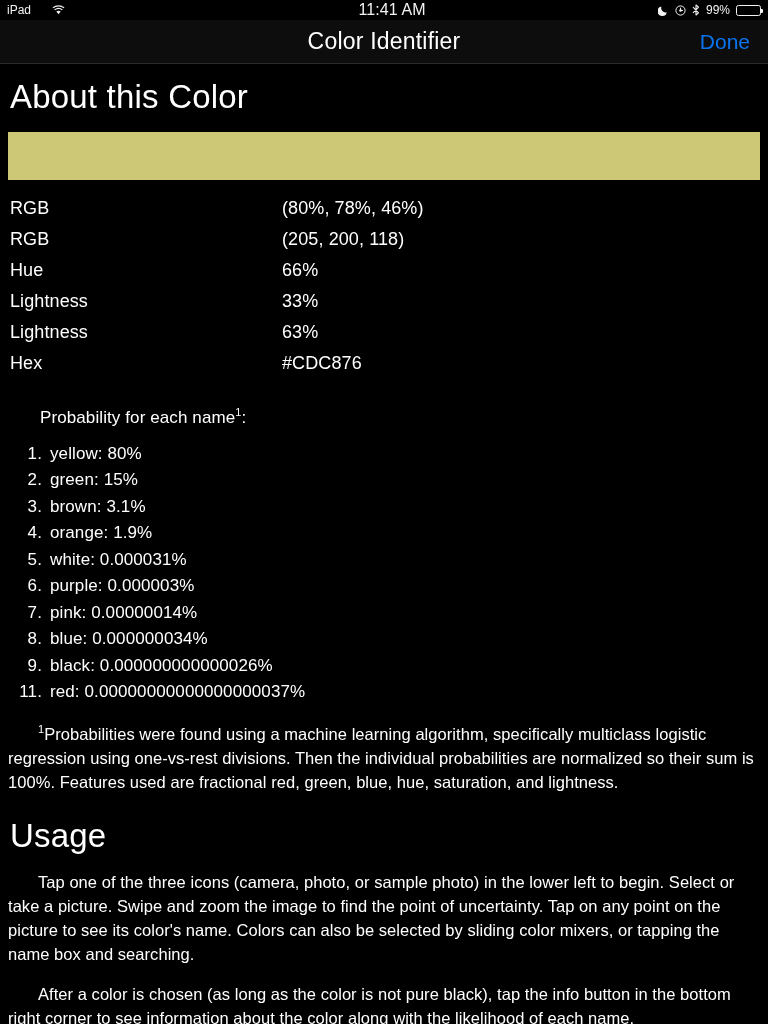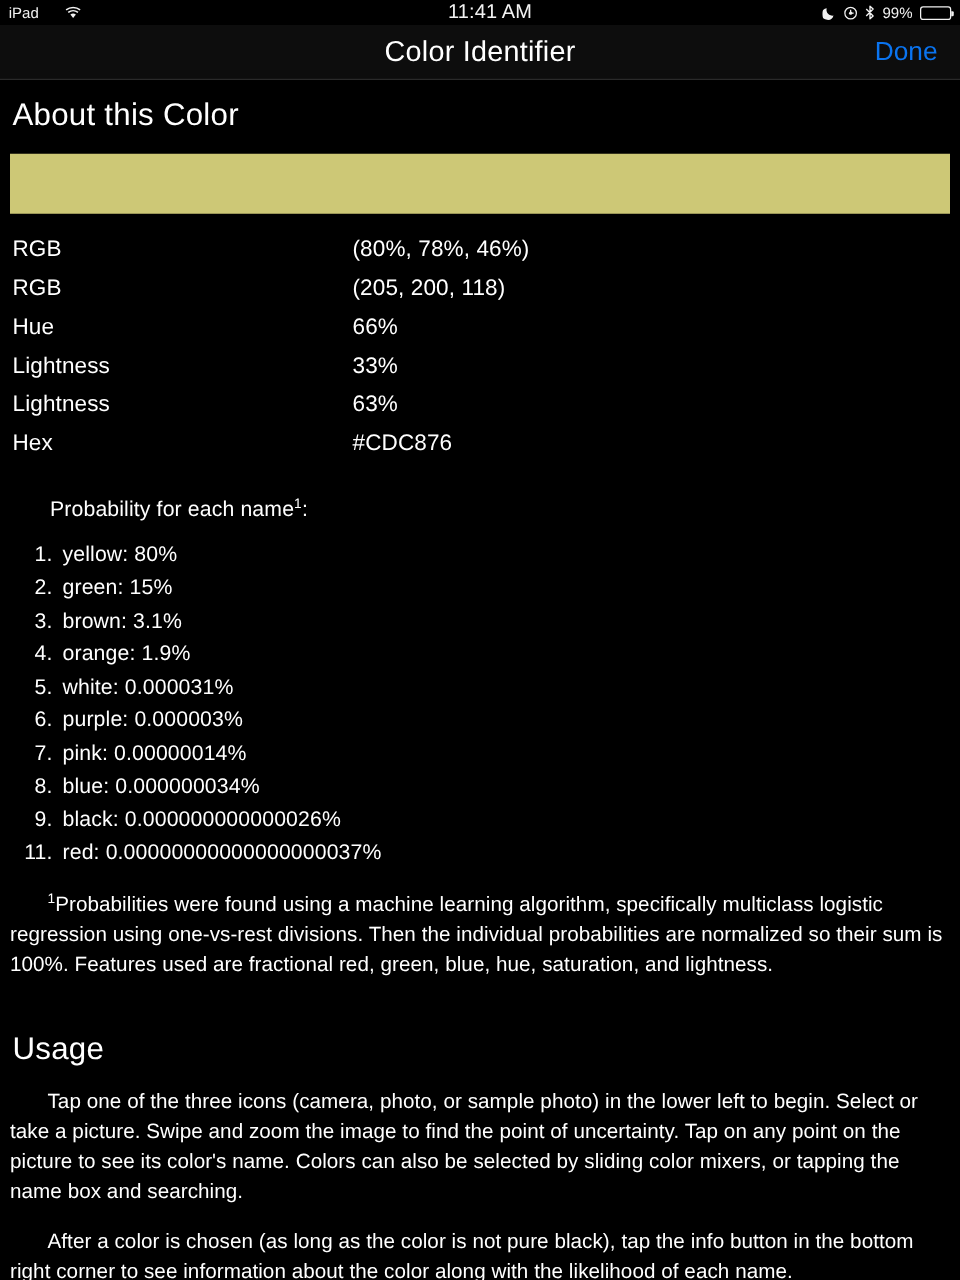--- a/index.html
+++ b/index.html
@@ -97,21 +97,21 @@
     color: #0a74f0;
     z-index: 2;
     cursor: pointer;
   }
 
   
   .content {
     padding: 0 8px;
   }
   h1.section {
-    font-size: 25px;
+    font-size: 33px;
     font-weight: 400;
     margin: 14px 0 0 2px;
     letter-spacing: .2px;
     color: #ffffff;
   }
   .swatch {
     margin: 16px 0 0 0;
     height: 48px;
     width: 752px;
     background: #CDC876;
@@ -160,21 +160,21 @@
   p.para {
     font-size: 16.5px;
     line-height: 1.45;
     margin: 18px 0 0 0;
     text-indent: 30px;
     letter-spacing: .05px;
   }
   p.para sup { font-size: 11px; vertical-align: super; }
   p.footnote { margin-top: 20px; }
 
-  h1.usage { margin-top: 41px; }
+  h1.usage { margin-top: 23px; }
   p.usage-p { margin-top: 16px; }
 </style>
 </head>
 <body>
 
 <div class="statusbar">
   <div class="sb-left">
     <span>iPad</span>
     <span class="wifi-icon">
       <svg width="13" height="10" viewBox="0 0 13 10">

